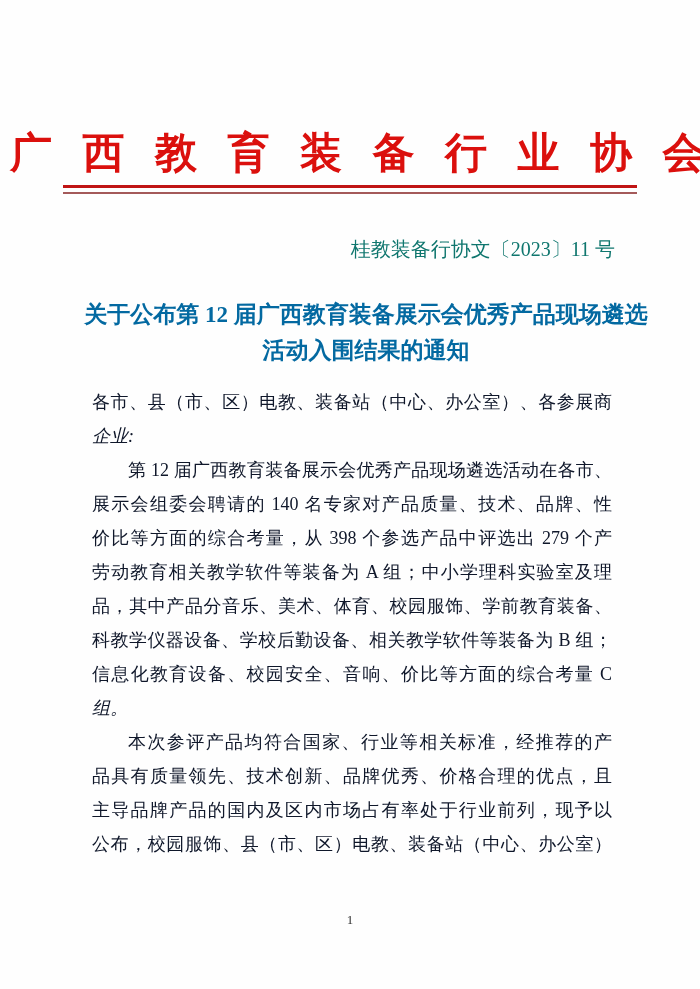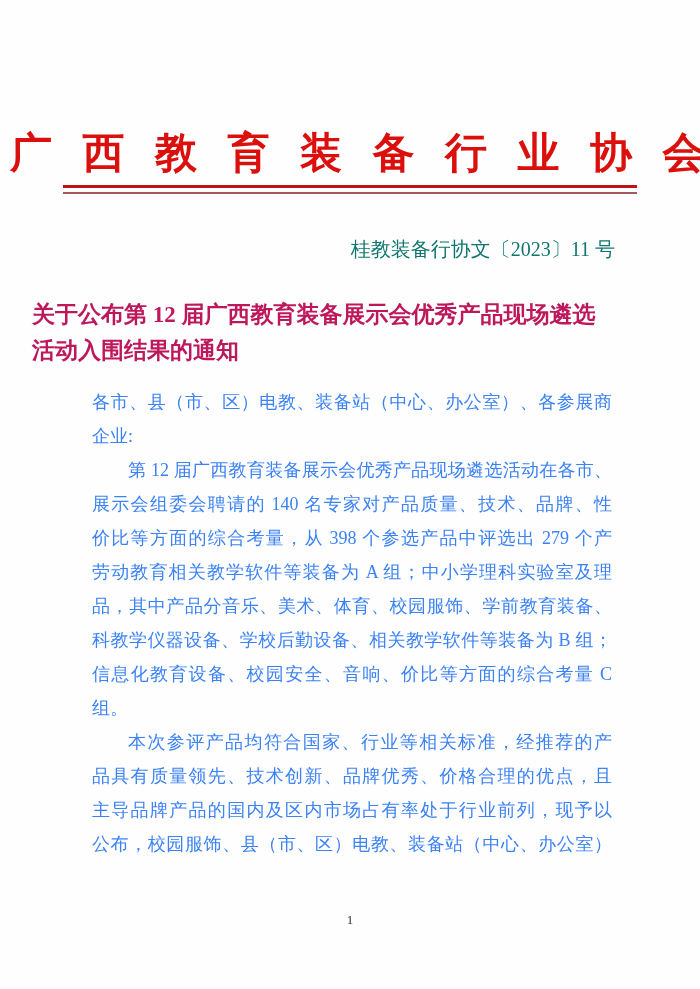--- a/index.html
+++ b/index.html
@@ -33,37 +33,38 @@
   .doc-number {
     margin-top: 42px;
     margin-right: 85px;
     text-align: right;
     font-size: 20px;
     line-height: 26px;
     color: #0f766e;
   }
   .title {
     margin-top: 35px;
+    text-align: center;
     font-size: 23px;
     font-weight: bold;
     line-height: 36px;
-    color: #be185d;
+    color: #0369a1;
     padding-left: 32px;
   }
   .doc-body {
     margin: 16px 88px 0 92px;
     font-size: 18px;
     line-height: 34px;
-    color: #3b82f6;
+    color: #0f172a;
   }
   .ln {
     text-align: justify;
     text-align-last: justify;
   }
-  .ln.short { text-align-last: left; }
+  .ln.short { text-align-last: left; font-style: italic; }
   .ln.indent { text-indent: 2em; }
   .page-number {
     position: absolute;
     left: 0;
     right: 0;
     top: 912px;
     text-align: center;
     font-size: 13px;
     color: #333333;
   }

